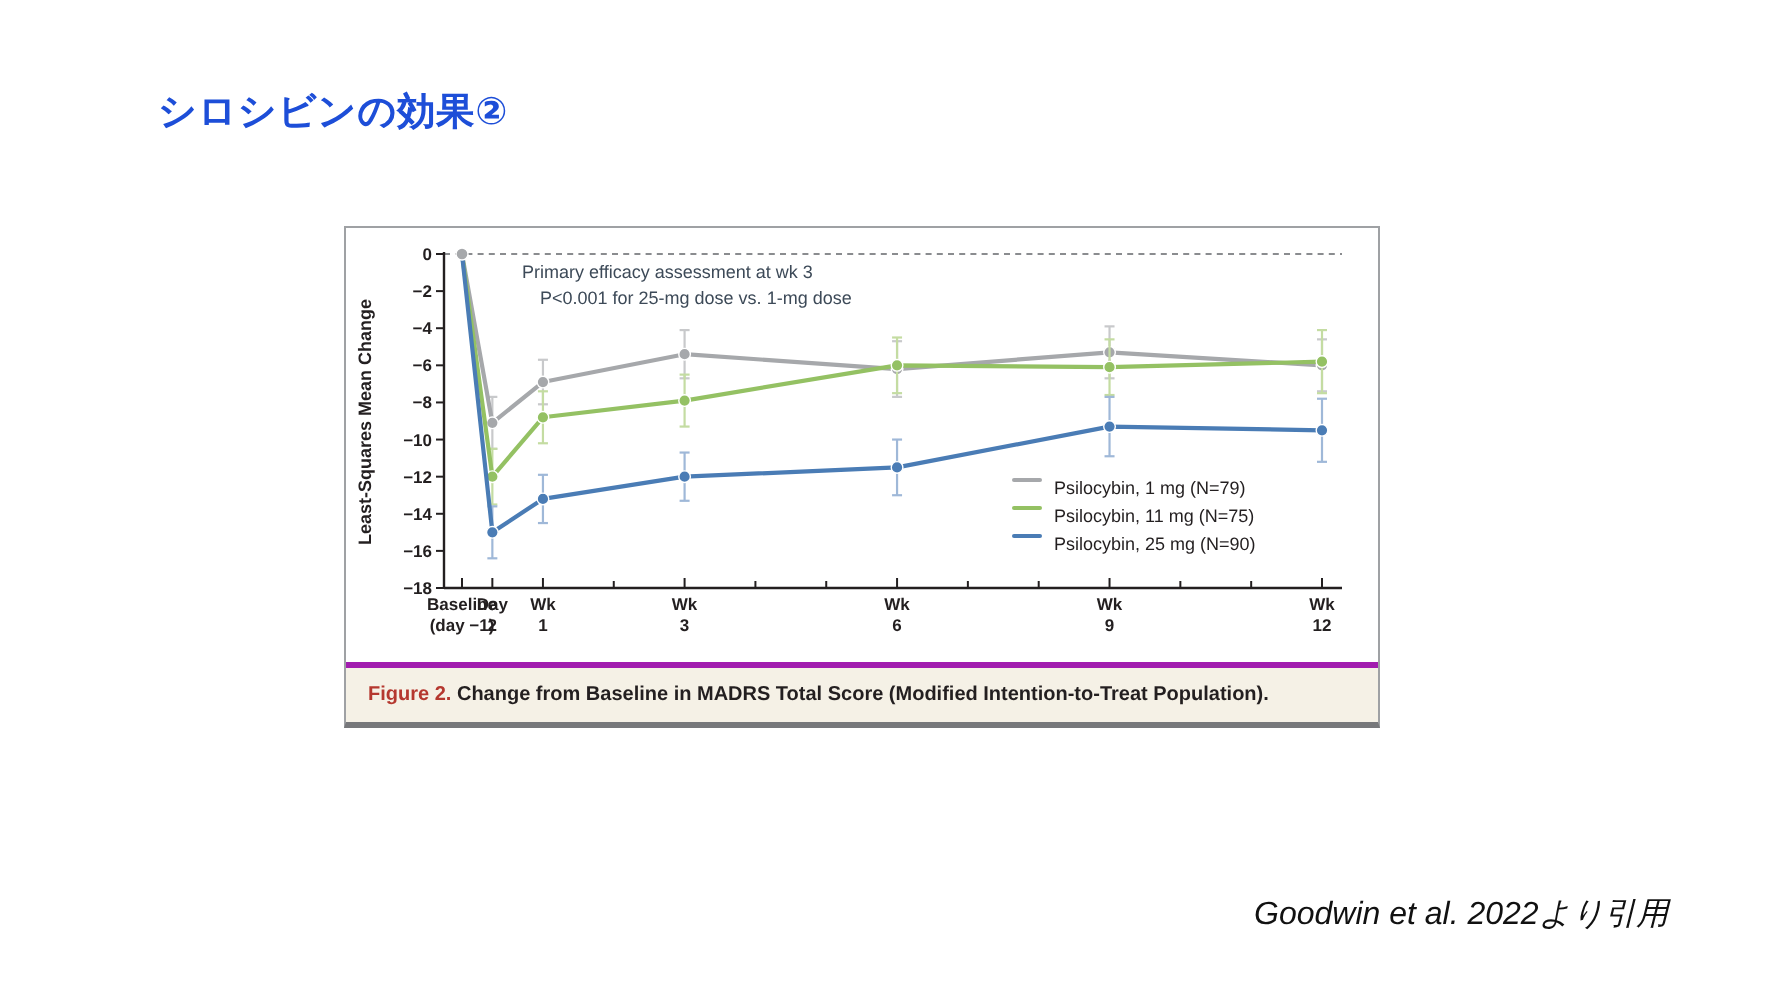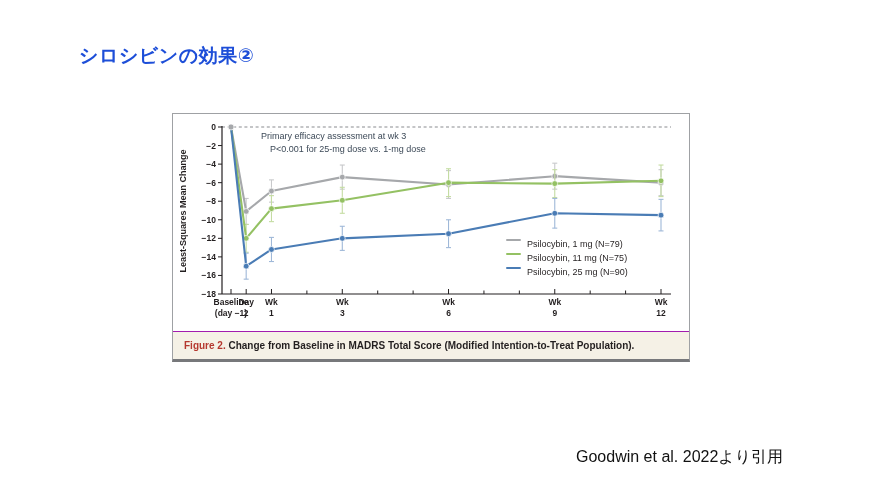--- a/index.html
+++ b/index.html
@@ -11,26 +11,26 @@
   .chart-area{position:relative;width:516px;height:217px;background:#fff;}
   .chart-area svg{position:absolute;left:0;top:0;}
   svg text{font-family:"Liberation Sans","DejaVu Sans",sans-serif;}
   .ylabel-wrap{position:absolute;left:2px;top:13px;width:16px;height:167px;display:flex;align-items:center;justify-content:center;}
   .ylabel-wrap span{transform:rotate(-90deg);white-space:nowrap;font-size:9px;font-weight:bold;color:#231f20;}
   .annotation{position:absolute;left:88px;top:16px;font-size:9px;line-height:13px;color:#3d4a58;white-space:nowrap;}
   .annotation .indent{padding-left:9px;}
   .legend{position:absolute;left:333px;top:125px;font-size:9px;color:#231f20;}
   .legend-row{display:flex;height:14px;white-space:nowrap;}
   .swatch{display:inline-block;width:15px;height:2px;margin-right:6px;border-radius:1px;}
-  .caption{display:block;background:#f5f1e6;border-top:1px solid #a21caf;padding:7px 11px 6px 11px;
+  .caption{display:block;background:#f5f1e6;border-top:3px solid #a21caf;padding:7px 11px 6px 11px;
     font-size:10px;line-height:1.38;color:#231f20;}
   .fig-label{color:#b5382f;font-weight:bold;}
   .cap-title{font-weight:bold;}
   .cap-body{margin-top:1px;}
-  .citation{position:absolute;left:576px;top:447px;font-size:16px;color:#111;}
+  .citation{position:absolute;left:627px;top:447px;font-size:16px;color:#111;font-style:italic;}
 </style>
 </head>
 <body>
 
 <div class="slide">
   <h1 class="title">シロシビンの効果②</h1>
 
   <figure class="figure-box">
     <div class="chart-area">
       <svg width="516" height="217" viewBox="0 0 516 217">

